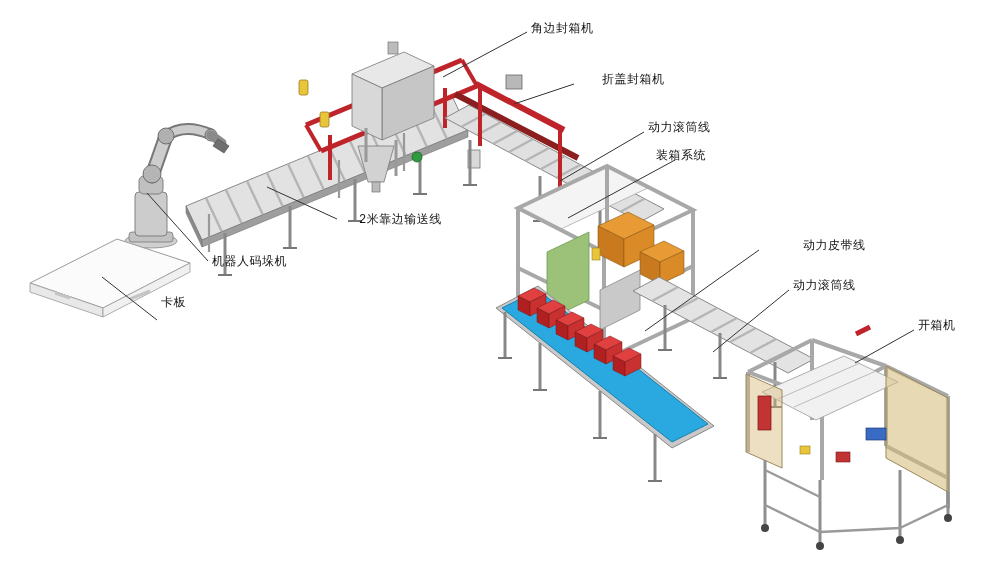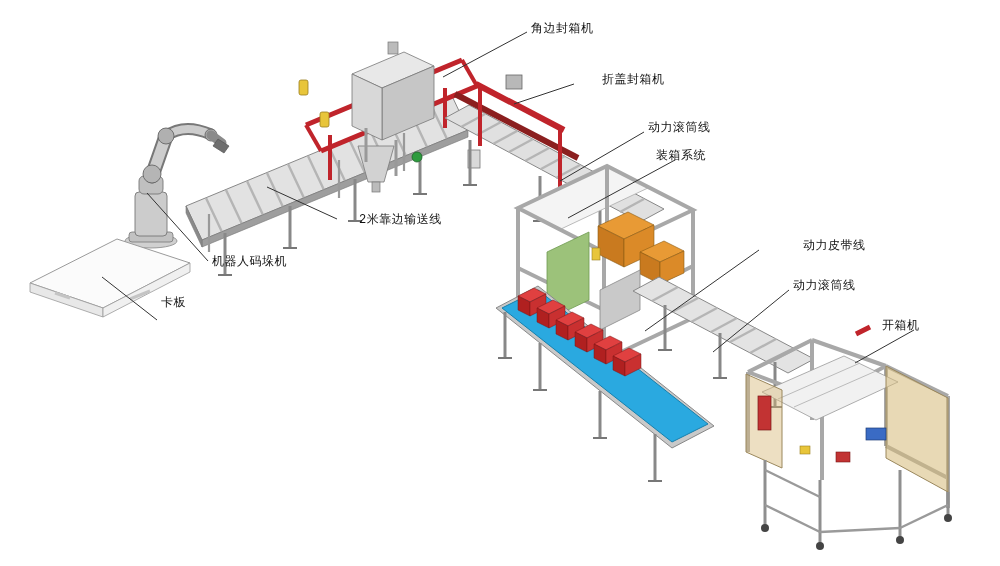--- a/index.html
+++ b/index.html
@@ -289,18 +289,18 @@
     <line x1="157" y1="320" x2="102" y2="277"></line>
   </g>
 </svg>
 
 <div class="lbl" style="left:531px;top:22px">角边封箱机</div>
 <div class="lbl" style="left:602px;top:73px">折盖封箱机</div>
 <div class="lbl" style="left:648px;top:121px">动力滚筒线</div>
 <div class="lbl" style="left:656px;top:149px">装箱系统</div>
 <div class="lbl" style="left:803px;top:239px">动力皮带线</div>
 <div class="lbl" style="left:793px;top:279px">动力滚筒线</div>
-<div class="lbl" style="left:882px;top:319px">开箱机</div>
+<div class="lbl" style="left:918px;top:319px">开箱机</div>
 <div class="lbl" style="left:359px;top:213px">2米靠边输送线</div>
 <div class="lbl" style="left:212px;top:255px">机器人码垛机</div>
 <div class="lbl" style="left:161px;top:296px">卡板</div>
 
 </div>
 
 </body></html>

